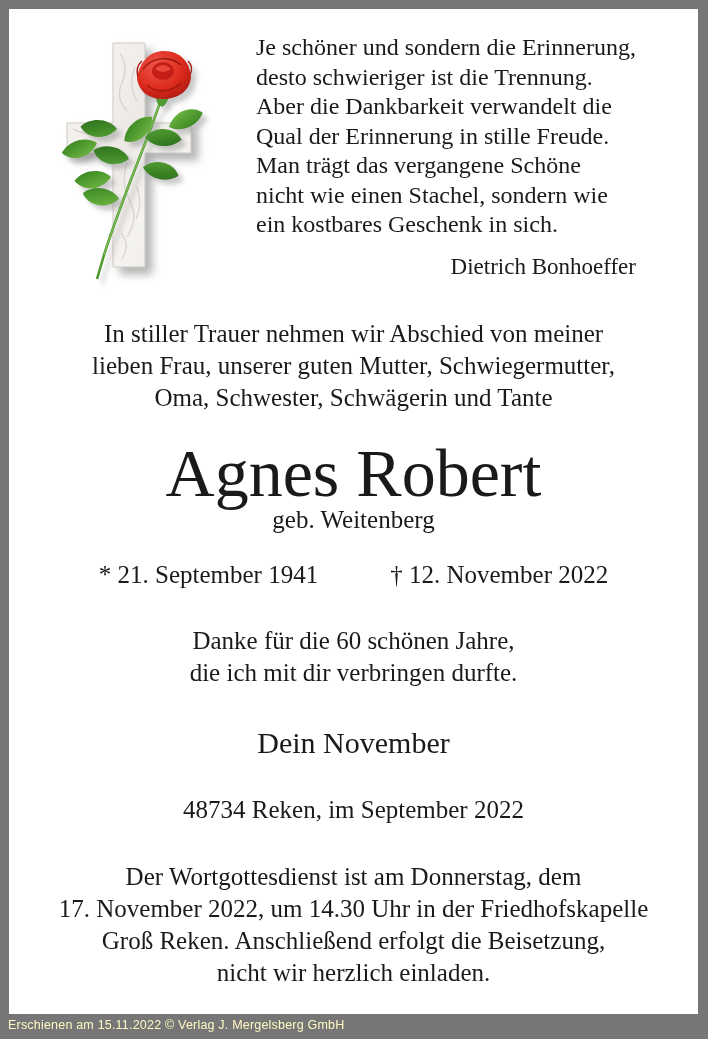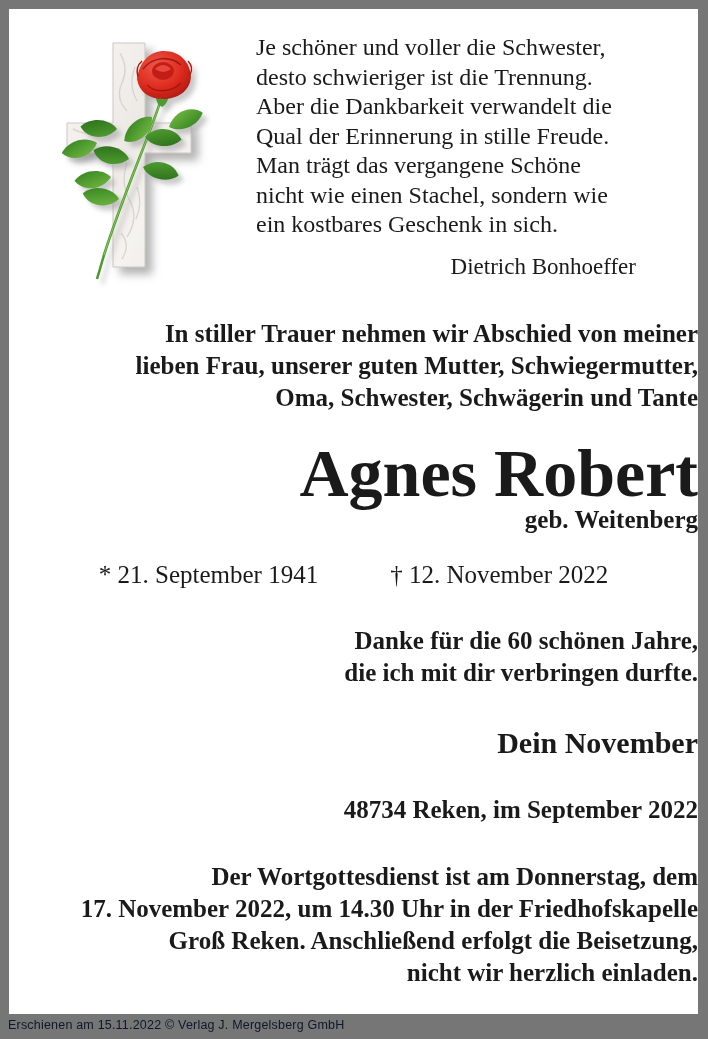--- a/index.html
+++ b/index.html
@@ -25,40 +25,40 @@
     text-align: left;
   }
   .quote-block .line { white-space: nowrap; }
   .attribution {
     margin-top: 12px;
     text-align: right;
     padding-right: 40px;
     font-size: 23px;
     white-space: nowrap;
   }
-  .centered { text-align: right; font-weight: bold; }
+  .centered { text-align: center; }
   .line { white-space: nowrap; }
   .intro { margin-top: 19px; font-size: 25px; line-height: 32px; }
   .name { margin-top: 28px; font-size: 68px; line-height: 62px; }
   .maiden { margin-top: 2px; font-size: 25px; line-height: 27px; }
   .dates {
     margin-top: 28px;
     display: flex; justify-content: center; gap: 72px;
     font-size: 25px; line-height: 28px;
   }
   .thanks { margin-top: 36px; font-size: 25px; line-height: 32px; }
   .mourner { margin-top: 36px; font-size: 30px; line-height: 36px; }
   .place-date { margin-top: 35px; font-size: 25px; line-height: 27px; }
   .service { margin-top: 38px; font-size: 25px; line-height: 32px; }
   .frame-footer {
     position: absolute;
     left: 8px; top: 1018px;
     font-family: "Liberation Sans", sans-serif;
     font-size: 12.5px;
-    color: #0f172a;
+    color: #fef9c3;
     letter-spacing: 0.2px;
     white-space: nowrap;
   }
 </style>
 </head>
 <body>
 
 <div class="paper">
 
   <div class="header">
@@ -133,21 +133,21 @@
             <ellipse cx="106" cy="34" rx="11" ry="9" fill="#c41f12"></ellipse>
             <path d="M98 32 q8 -8 16 0 q-8 6 -16 0 z" fill="#e8473a"></path>
             <path d="M81 40 q-3 -10 4 -16" fill="none" stroke="#a81a10" stroke-width="1.4"></path>
             <path d="M133 38 q4 -8 -2 -14" fill="none" stroke="#a81a10" stroke-width="1.4"></path>
           </g>
         </g>
       </svg>
     </div>
 
     <div class="quote-block">
-      <div class="line">Je schöner und voller die Schwester,</div>
+      <div class="line">Je schöner und sondern die Erinnerung,</div>
       <div class="line">desto schwieriger ist die Trennung.</div>
       <div class="line">Aber die Dankbarkeit verwandelt die</div>
       <div class="line">Qual der Erinnerung in stille Freude.</div>
       <div class="line">Man trägt das vergangene Schöne</div>
       <div class="line">nicht wie einen Stachel, sondern wie</div>
       <div class="line">ein kostbares Geschenk in sich.</div>
       <div class="attribution">Dietrich Bonhoeffer</div>
     </div>
   </div>
 

